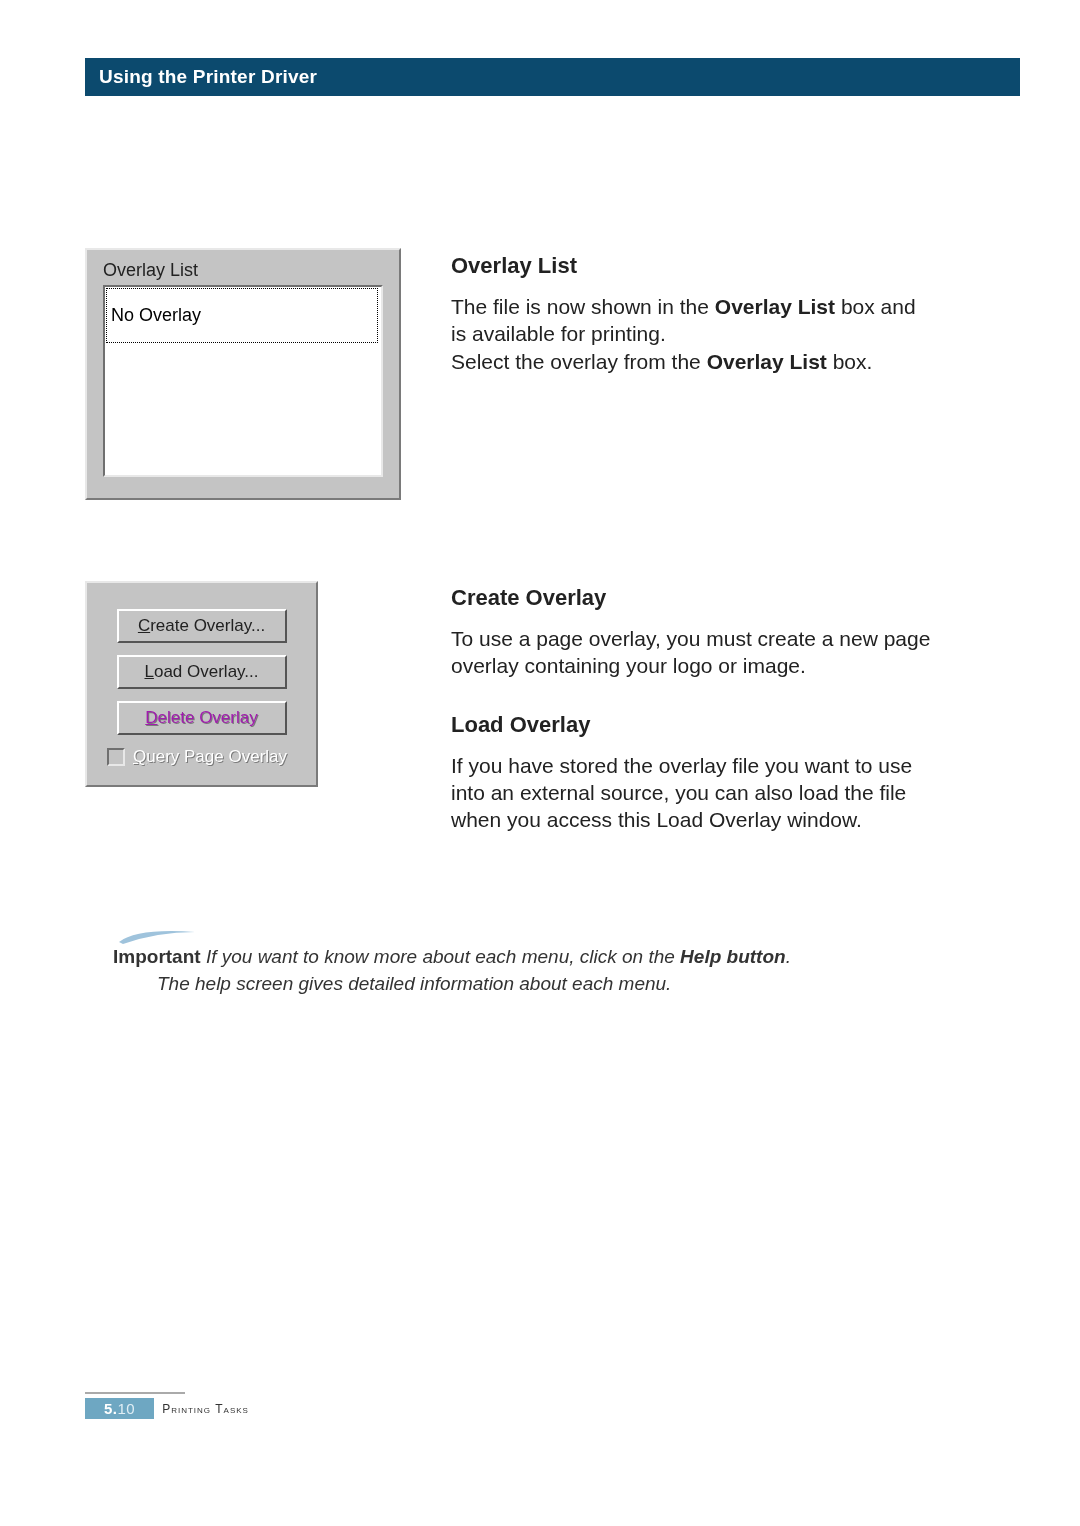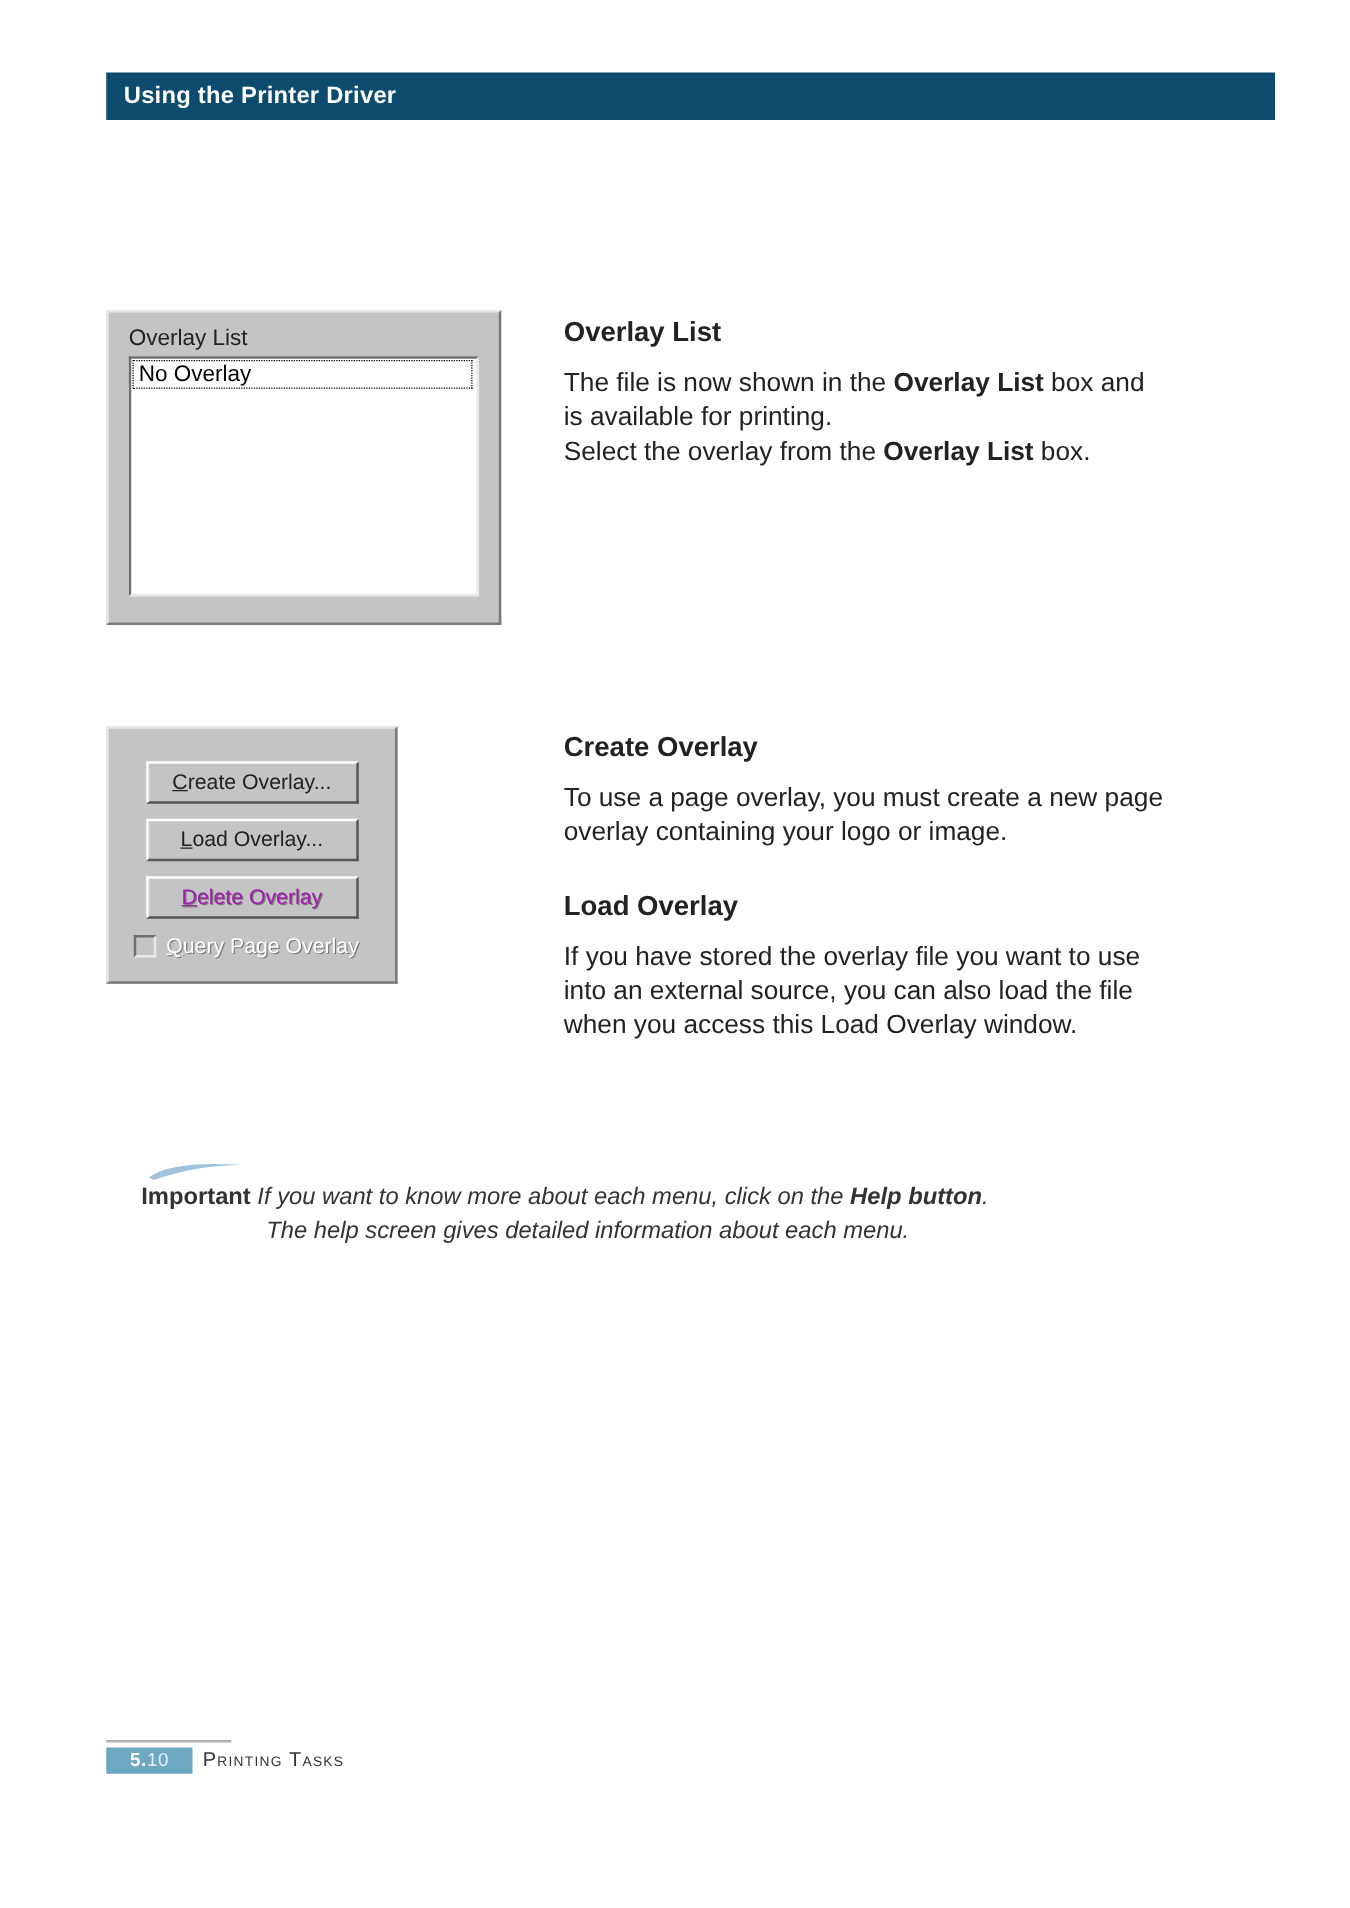--- a/index.html
+++ b/index.html
@@ -49,21 +49,21 @@
     background: #ffffff;
     height: 192px;
     border-top: 2px solid #6f6f6f;
     border-left: 2px solid #6f6f6f;
     border-right: 2px solid #e8e8e8;
     border-bottom: 2px solid #e8e8e8;
   }
   .panel-1-listbox-item {
     font-family: Tahoma, Arial, sans-serif;
     font-size: 18px;
-    padding: 0 4px;
+    padding: 16px 4px;
     border: 1px dotted #000;
     margin: 1px;
     display: inline-block;
     width: calc(100% - 4px);
   }
 
   
   .col-right-1 {
     position: absolute;
     left: 366px;
@@ -198,21 +198,21 @@
     background: #6ea7c2;
     color: #fff;
     font-weight: bold;
     font-size: 15px;
     padding: 2px 19px;
     margin-right: 8px;
     letter-spacing: 0.5px;
   }
   .page-badge .lt { color: #e0eef5; font-weight: normal; }
   .footer-label {
-    font-size: 16px;
+    font-size: 12px;
     letter-spacing: 1px;
     font-variant: small-caps;
     color: #333;
   }
 </style>
 </head>
 <body>
 
 <div class="page">
 
@@ -261,21 +261,21 @@
       <div class="sec-para">If you have stored the overlay file you want to use into an external source, you can also load the file when you access this Load Overlay window.</div>
     </div>
   </div>
 
   <div class="note-wrap">
     <svg class="swoosh" viewBox="0 0 80 20">
       <path d="M2 16 Q 20 2 78 6 Q 40 6 6 18 Z" fill="#9fc3dc" stroke="none"></path>
     </svg>
     <div class="note-text">
       <span class="lead">Important</span><span> If you want to know more about each menu, click on the </span><span class="hb">Help button</span><span>.</span><br>
-      <span style="margin-left:100px; display:inline-block;text-align:center;">The help screen gives detailed information about each menu.</span>
+      <span style="margin-left:44px; display:inline-block;text-align:center;">The help screen gives detailed information about each menu.</span>
     </div>
   </div>
 
   <div class="footer">
     <div class="footer-rule-top"></div>
     <div class="footer-line">
       <span class="page-badge">
         <span>5.</span><span class="lt">10</span>
       </span>
       <span class="footer-label">Printing Tasks</span>

